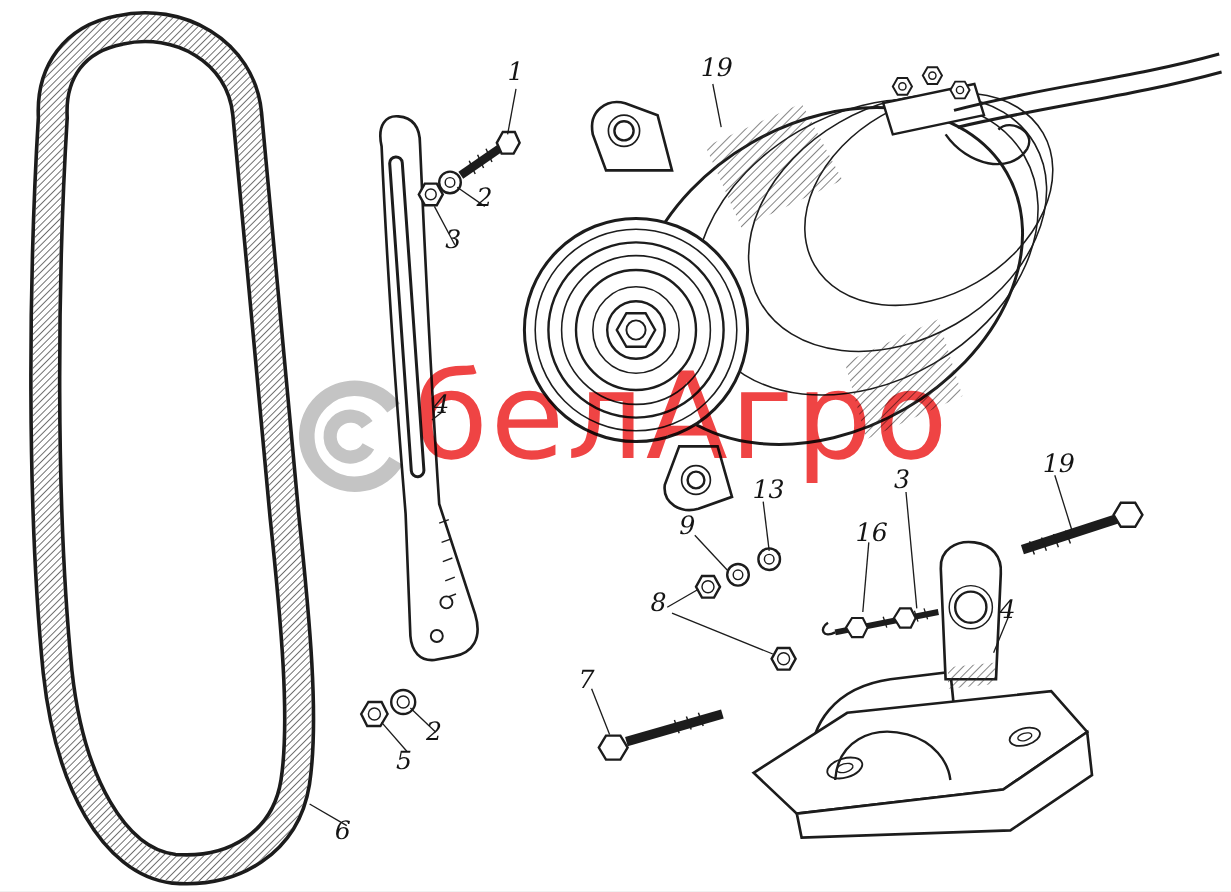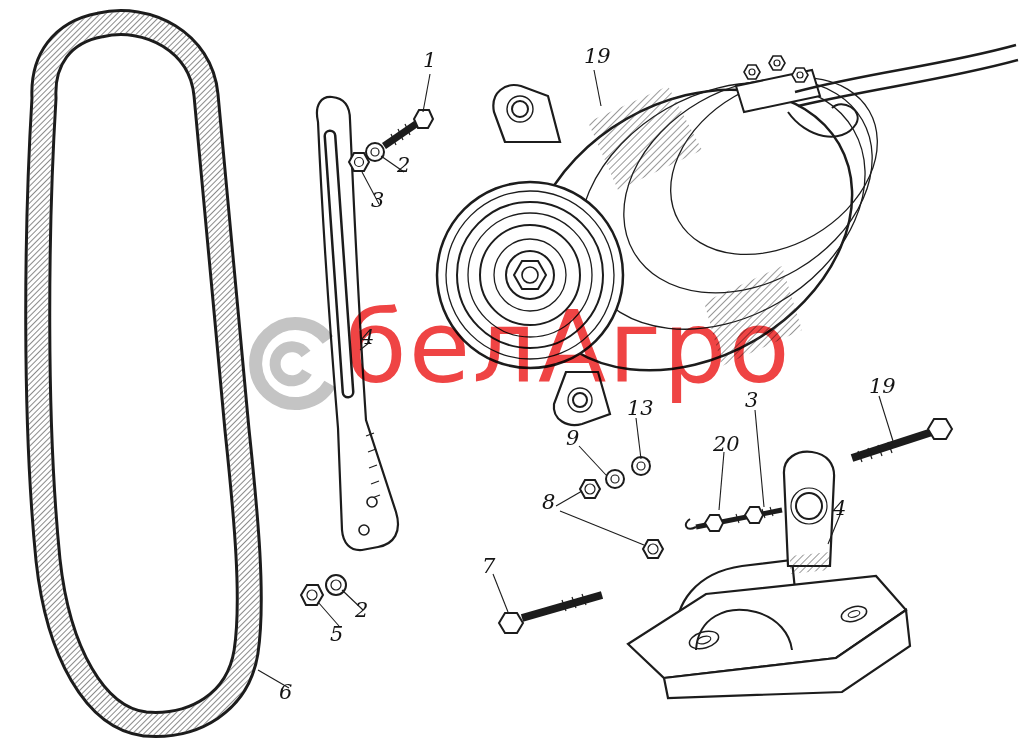--- a/index.html
+++ b/index.html
@@ -205,21 +205,21 @@
   </div>
 
   <span class="callout" style="left:423px;top:50px">1</span>
   <span class="callout" style="left:397px;top:155px">2</span>
   <span class="callout" style="left:371px;top:190px">3</span>
   <span class="callout" style="left:361px;top:327px">4</span>
   <span class="callout" style="left:584px;top:46px">19</span>
   <span class="callout" style="left:627px;top:398px">13</span>
   <span class="callout" style="left:566px;top:428px">9</span>
   <span class="callout" style="left:542px;top:492px">8</span>
-  <span class="callout" style="left:713px;top:434px">20</span>
+  <span class="callout" style="left:713px;top:434px">16</span>
   <span class="callout" style="left:745px;top:390px">3</span>
   <span class="callout" style="left:869px;top:376px">19</span>
   <span class="callout" style="left:833px;top:498px">4</span>
   <span class="callout" style="left:482px;top:556px">7</span>
   <span class="callout" style="left:330px;top:624px">5</span>
   <span class="callout" style="left:355px;top:600px">2</span>
   <span class="callout" style="left:279px;top:682px">6</span>
 
 </div>
 

